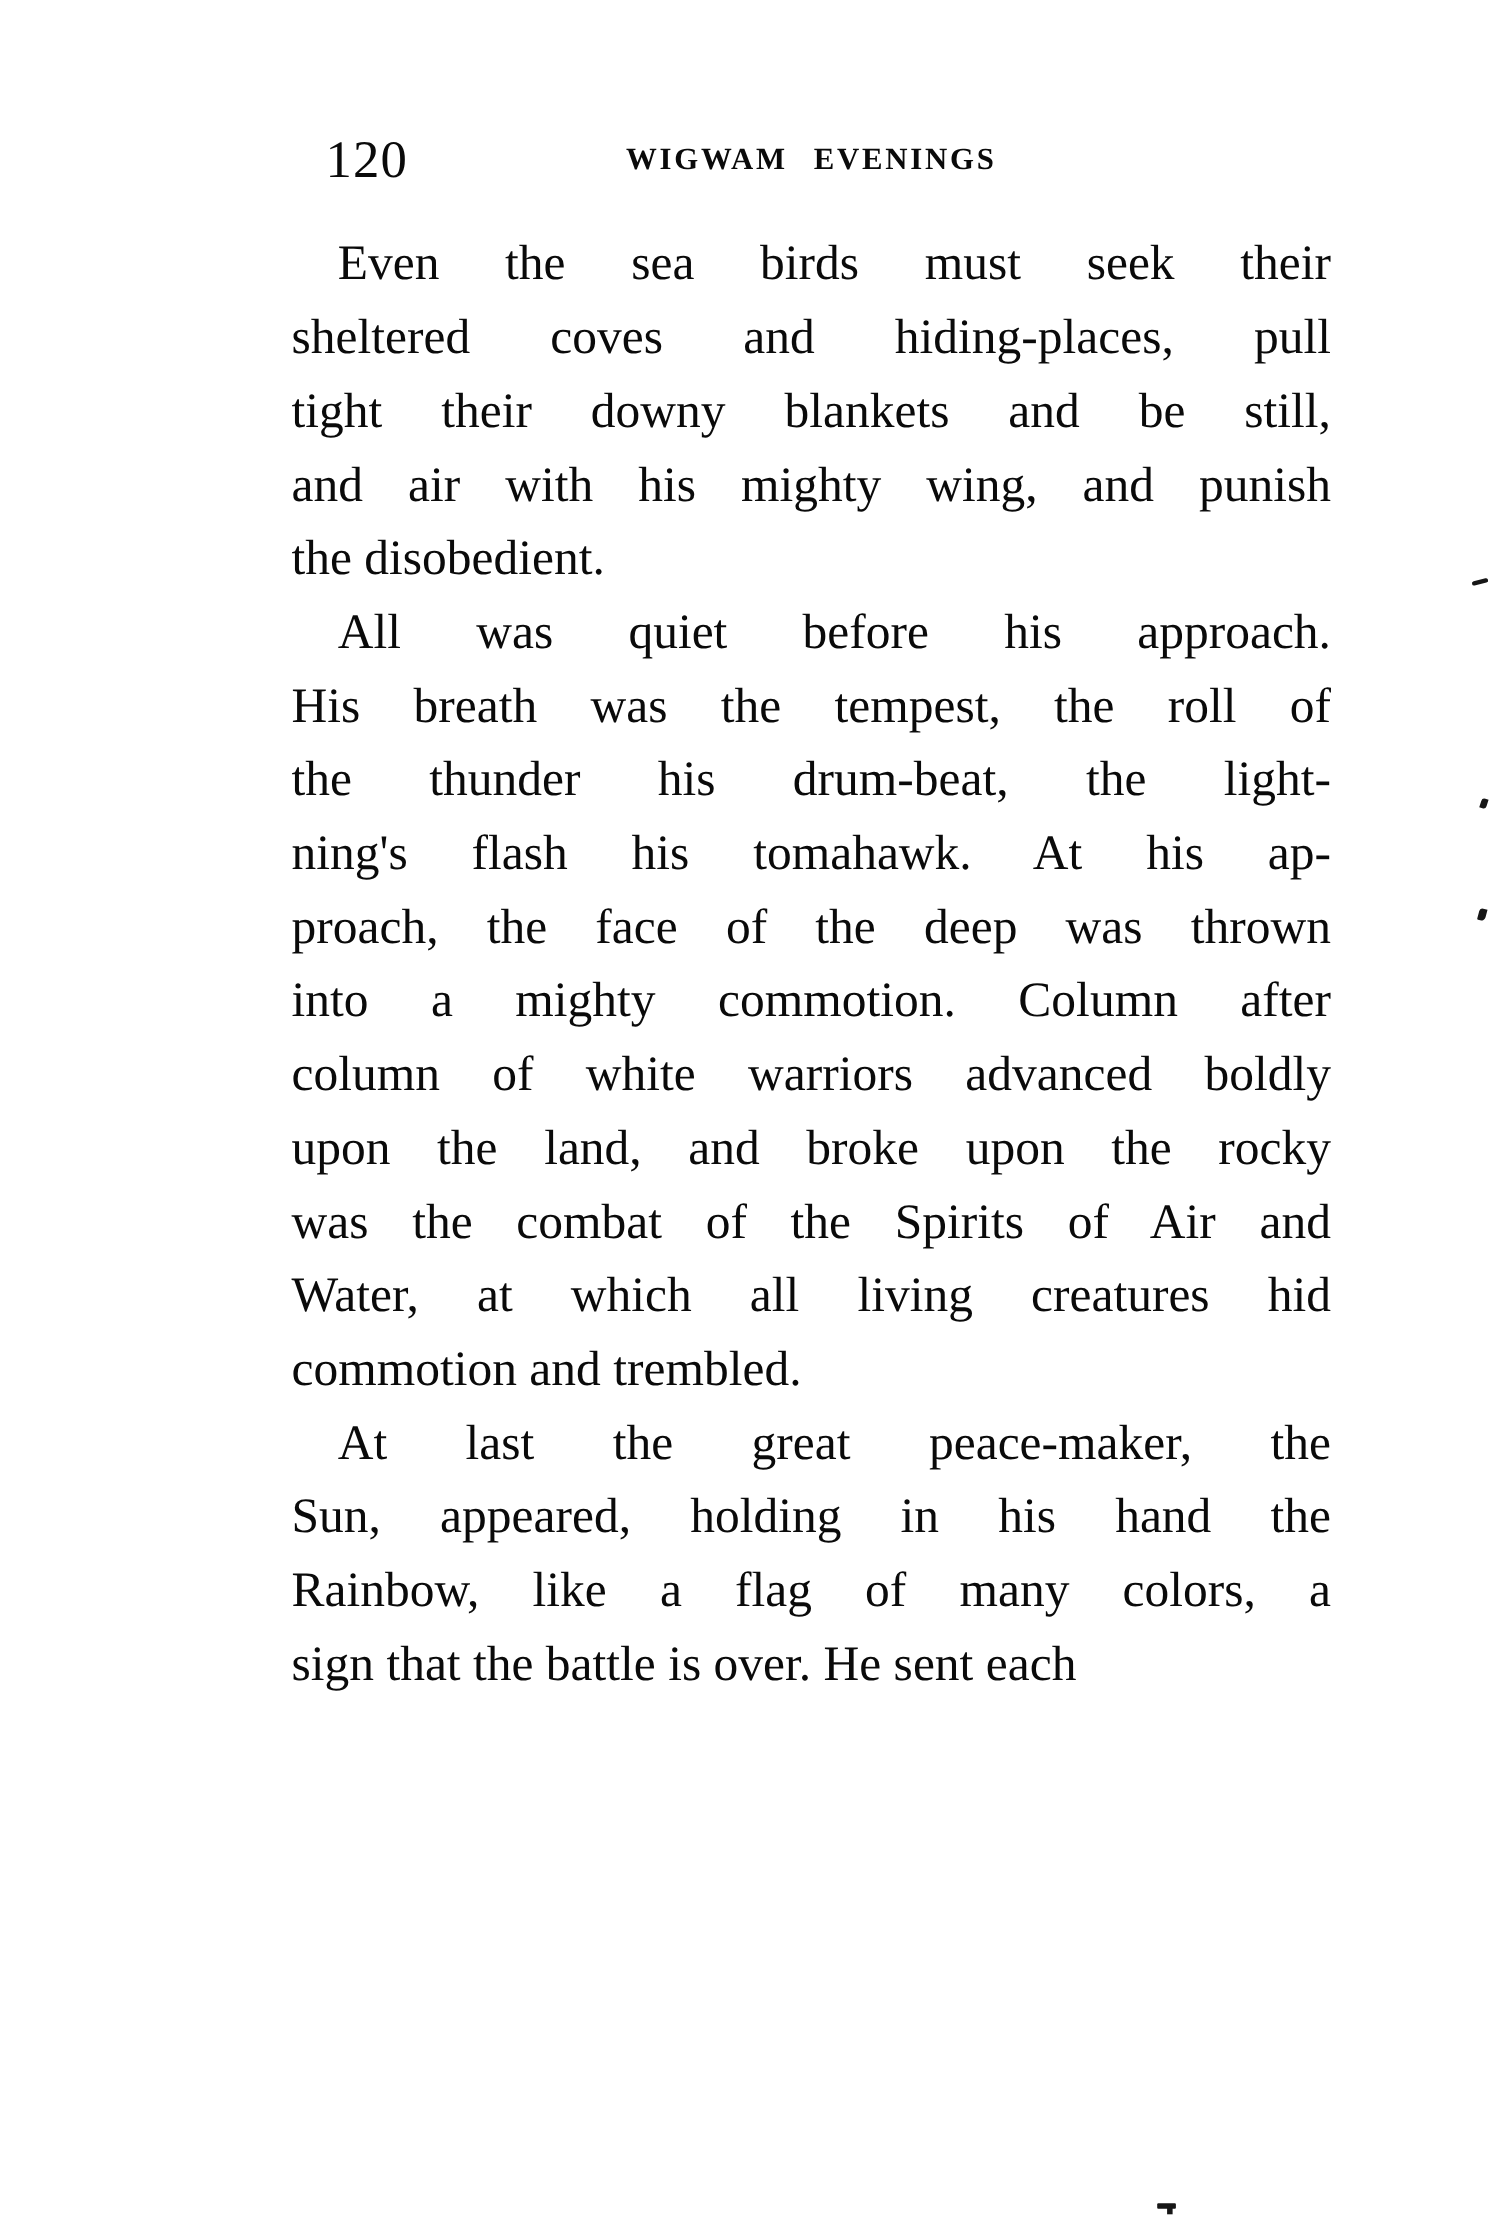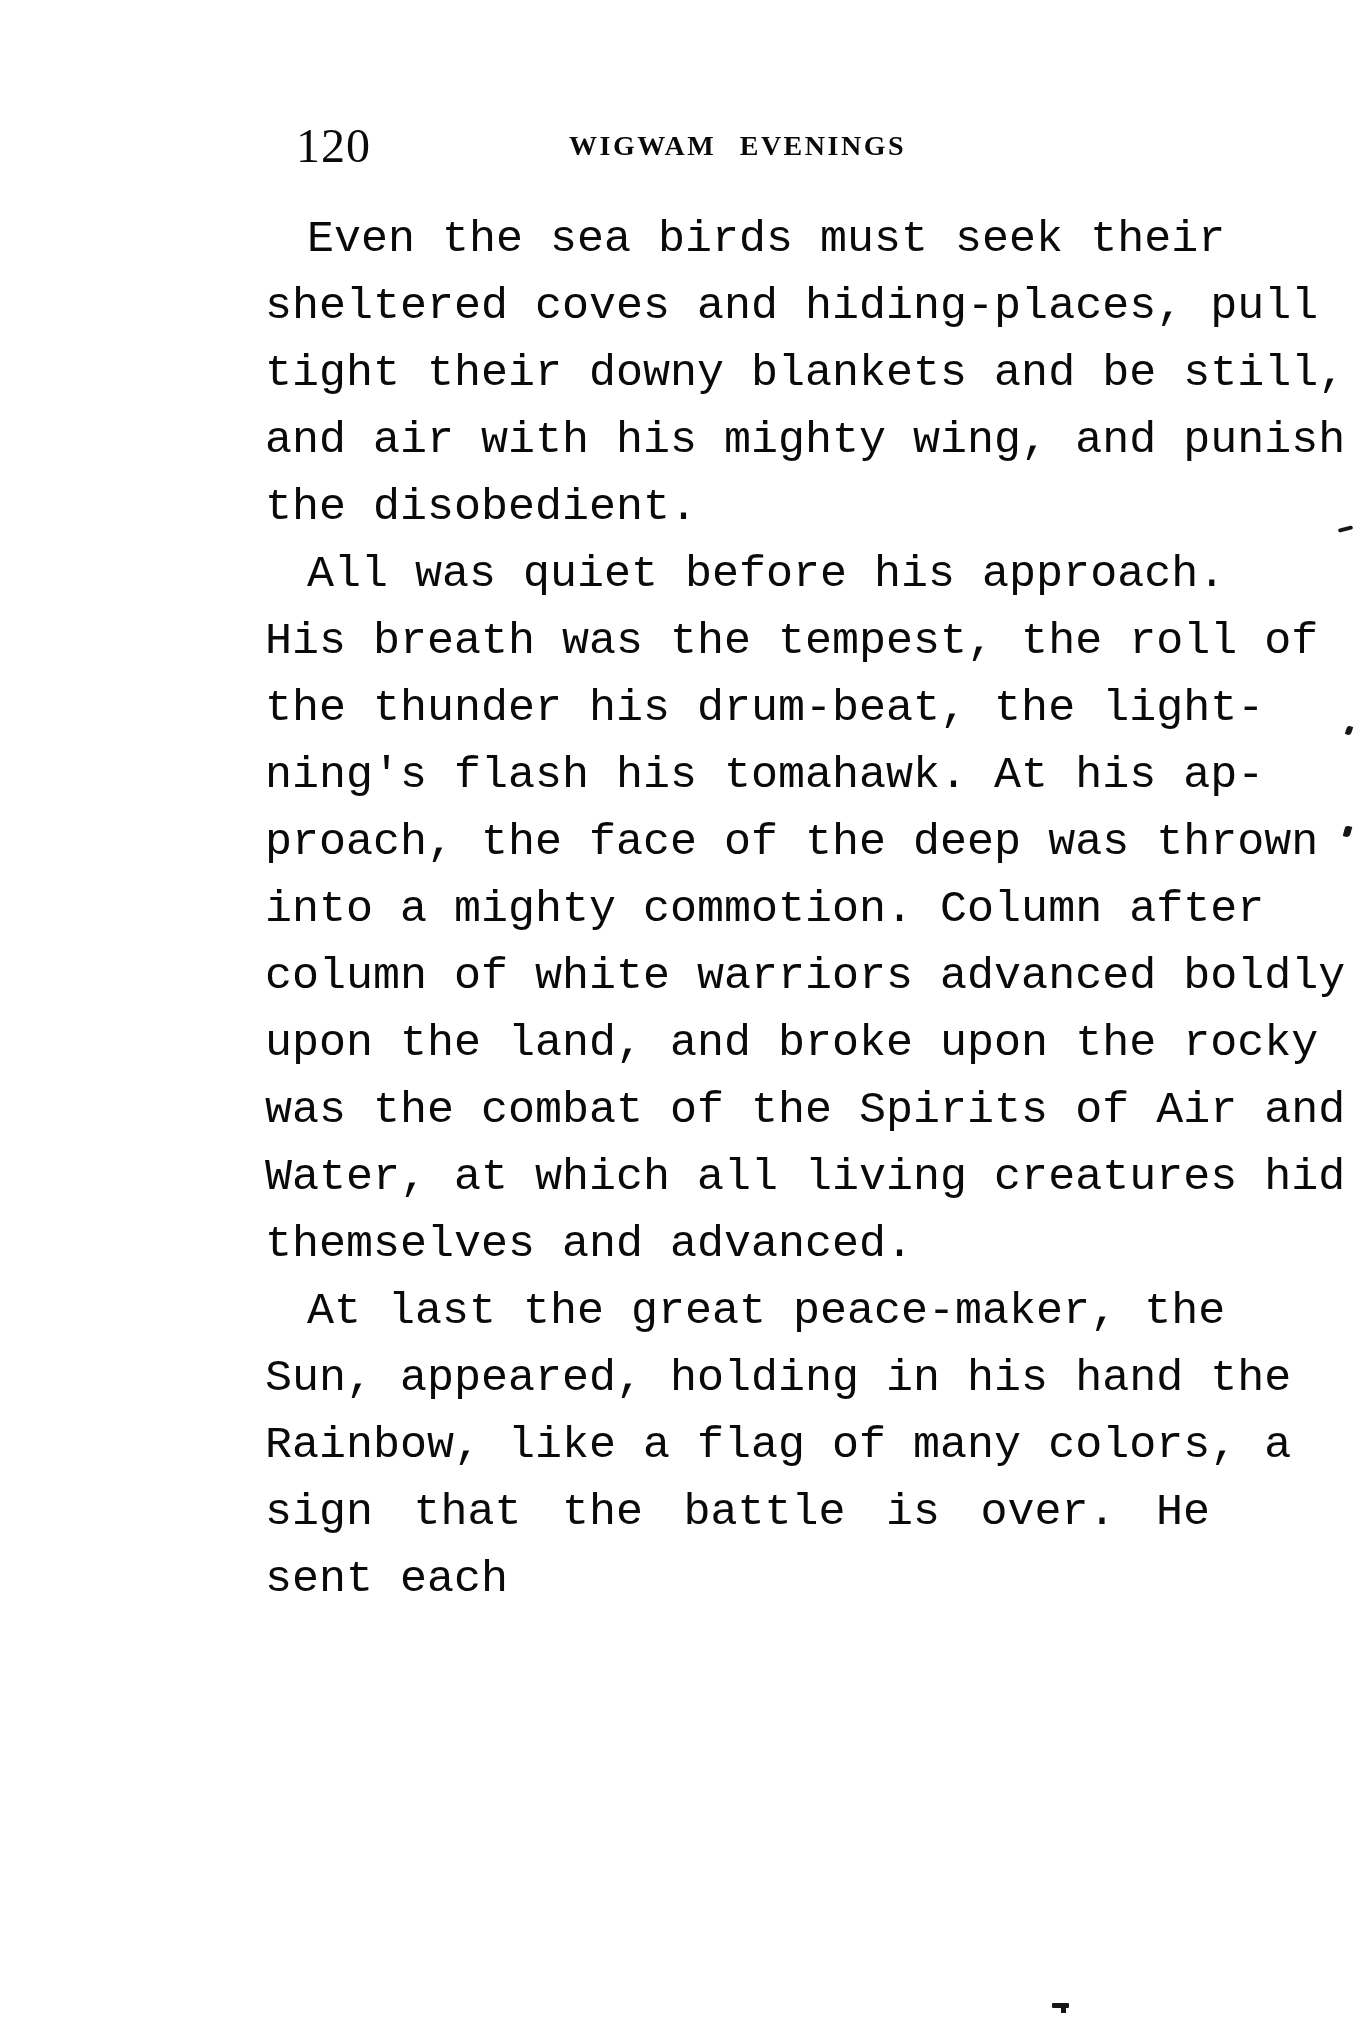--- a/index.html
+++ b/index.html
@@ -55,21 +55,20 @@
     width: 945px;
     font-size: 45px;
     line-height: 67px;
   }
   .paragraph { margin: 0; }
   .line {
     text-align: justify;
     text-align-last: justify;
     white-space: nowrap;
     height: 67px;
-    font-family: Liberation Mono, monospace;
   }
   .line.first { text-indent: 42px; }
   .line.last {
     text-align-last: left;
     white-space: normal;
   }
   
   .speck {
     position: absolute;
     background: #161616;
@@ -127,21 +126,21 @@
         <div class="line first">All was quiet before his approach.</div>
         <div class="line">His breath was the tempest, the roll of</div>
         <div class="line">the thunder his drum-beat, the light-</div>
         <div class="line">ning's flash his tomahawk.  At his ap-</div>
         <div class="line">proach, the face of the deep was thrown</div>
         <div class="line">into a mighty commotion.  Column after</div>
         <div class="line">column of white warriors advanced boldly</div>
         <div class="line">upon the land, and broke upon the rocky</div>
         <div class="line">was the combat of the Spirits of Air and</div>
         <div class="line">Water, at which all living creatures hid</div>
-        <div class="line last">themselves and advanced.</div>
+        <div class="line last">commotion and trembled.</div>
       </div>
       <div class="paragraph">
         <div class="line first">At last the great peace-maker, the</div>
         <div class="line">Sun, appeared, holding in his hand the</div>
         <div class="line">Rainbow, like a flag of many colors, a</div>
         <div class="line last">sign that the battle is over.  He sent each</div>
       </div>
     </div>
 
   <div class="speck speck-1"></div>

